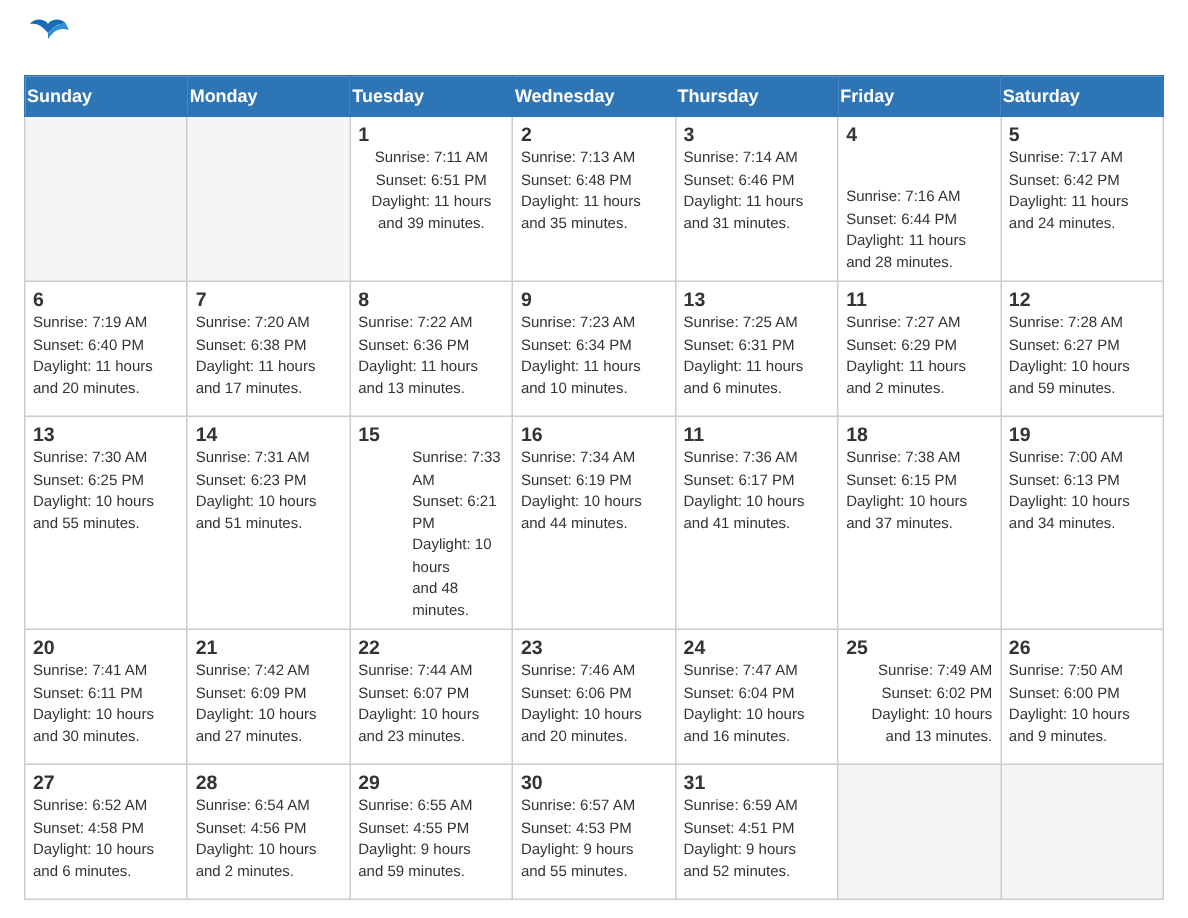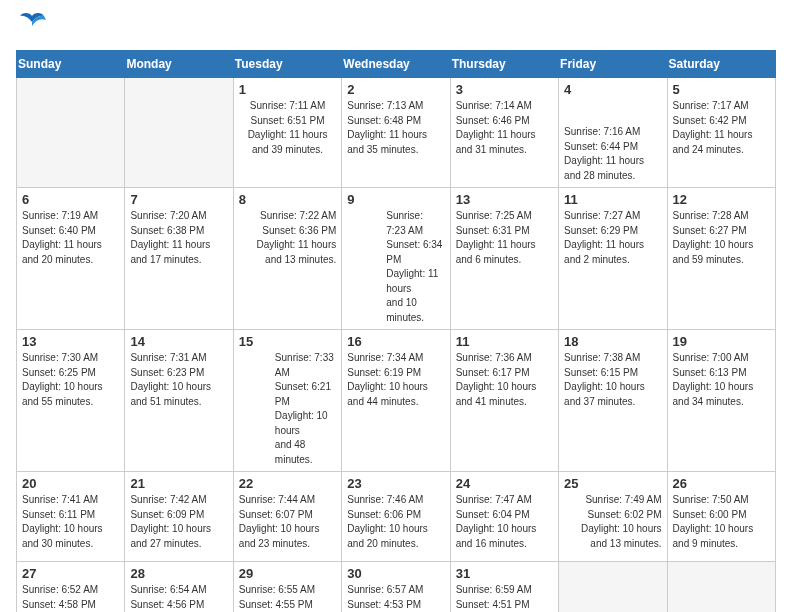--- a/index.html
+++ b/index.html
@@ -170,28 +170,28 @@
         </td>
         <td>
           <span class="day-number">7</span>
           <div class="day-info" style="white-space: pre-line;">Sunrise: 7:20 AM
 Sunset: 6:38 PM
 Daylight: 11 hours
 and 17 minutes.</div>
         </td>
         <td>
           <span class="day-number">8</span>
-          <div class="day-info" style="white-space: pre-line; text-align: right;">Sunrise: 7:22 AM
+          <div class="day-info" style="white-space: pre-line;">Sunrise: 7:22 AM
 Sunset: 6:36 PM
 Daylight: 11 hours
 and 13 minutes.</div>
         </td>
         <td>
           <span class="day-number">9</span>
-          <div class="day-info" style="white-space: pre-line; margin-left: 39px;">Sunrise: 7:23 AM
+          <div class="day-info" style="white-space: pre-line;">Sunrise: 7:23 AM
 Sunset: 6:34 PM
 Daylight: 11 hours
 and 10 minutes.</div>
         </td>
         <td>
           <span class="day-number">13</span>
           <div class="day-info" style="white-space: pre-line;">Sunrise: 7:25 AM
 Sunset: 6:31 PM
 Daylight: 11 hours
 and 6 minutes.</div>

